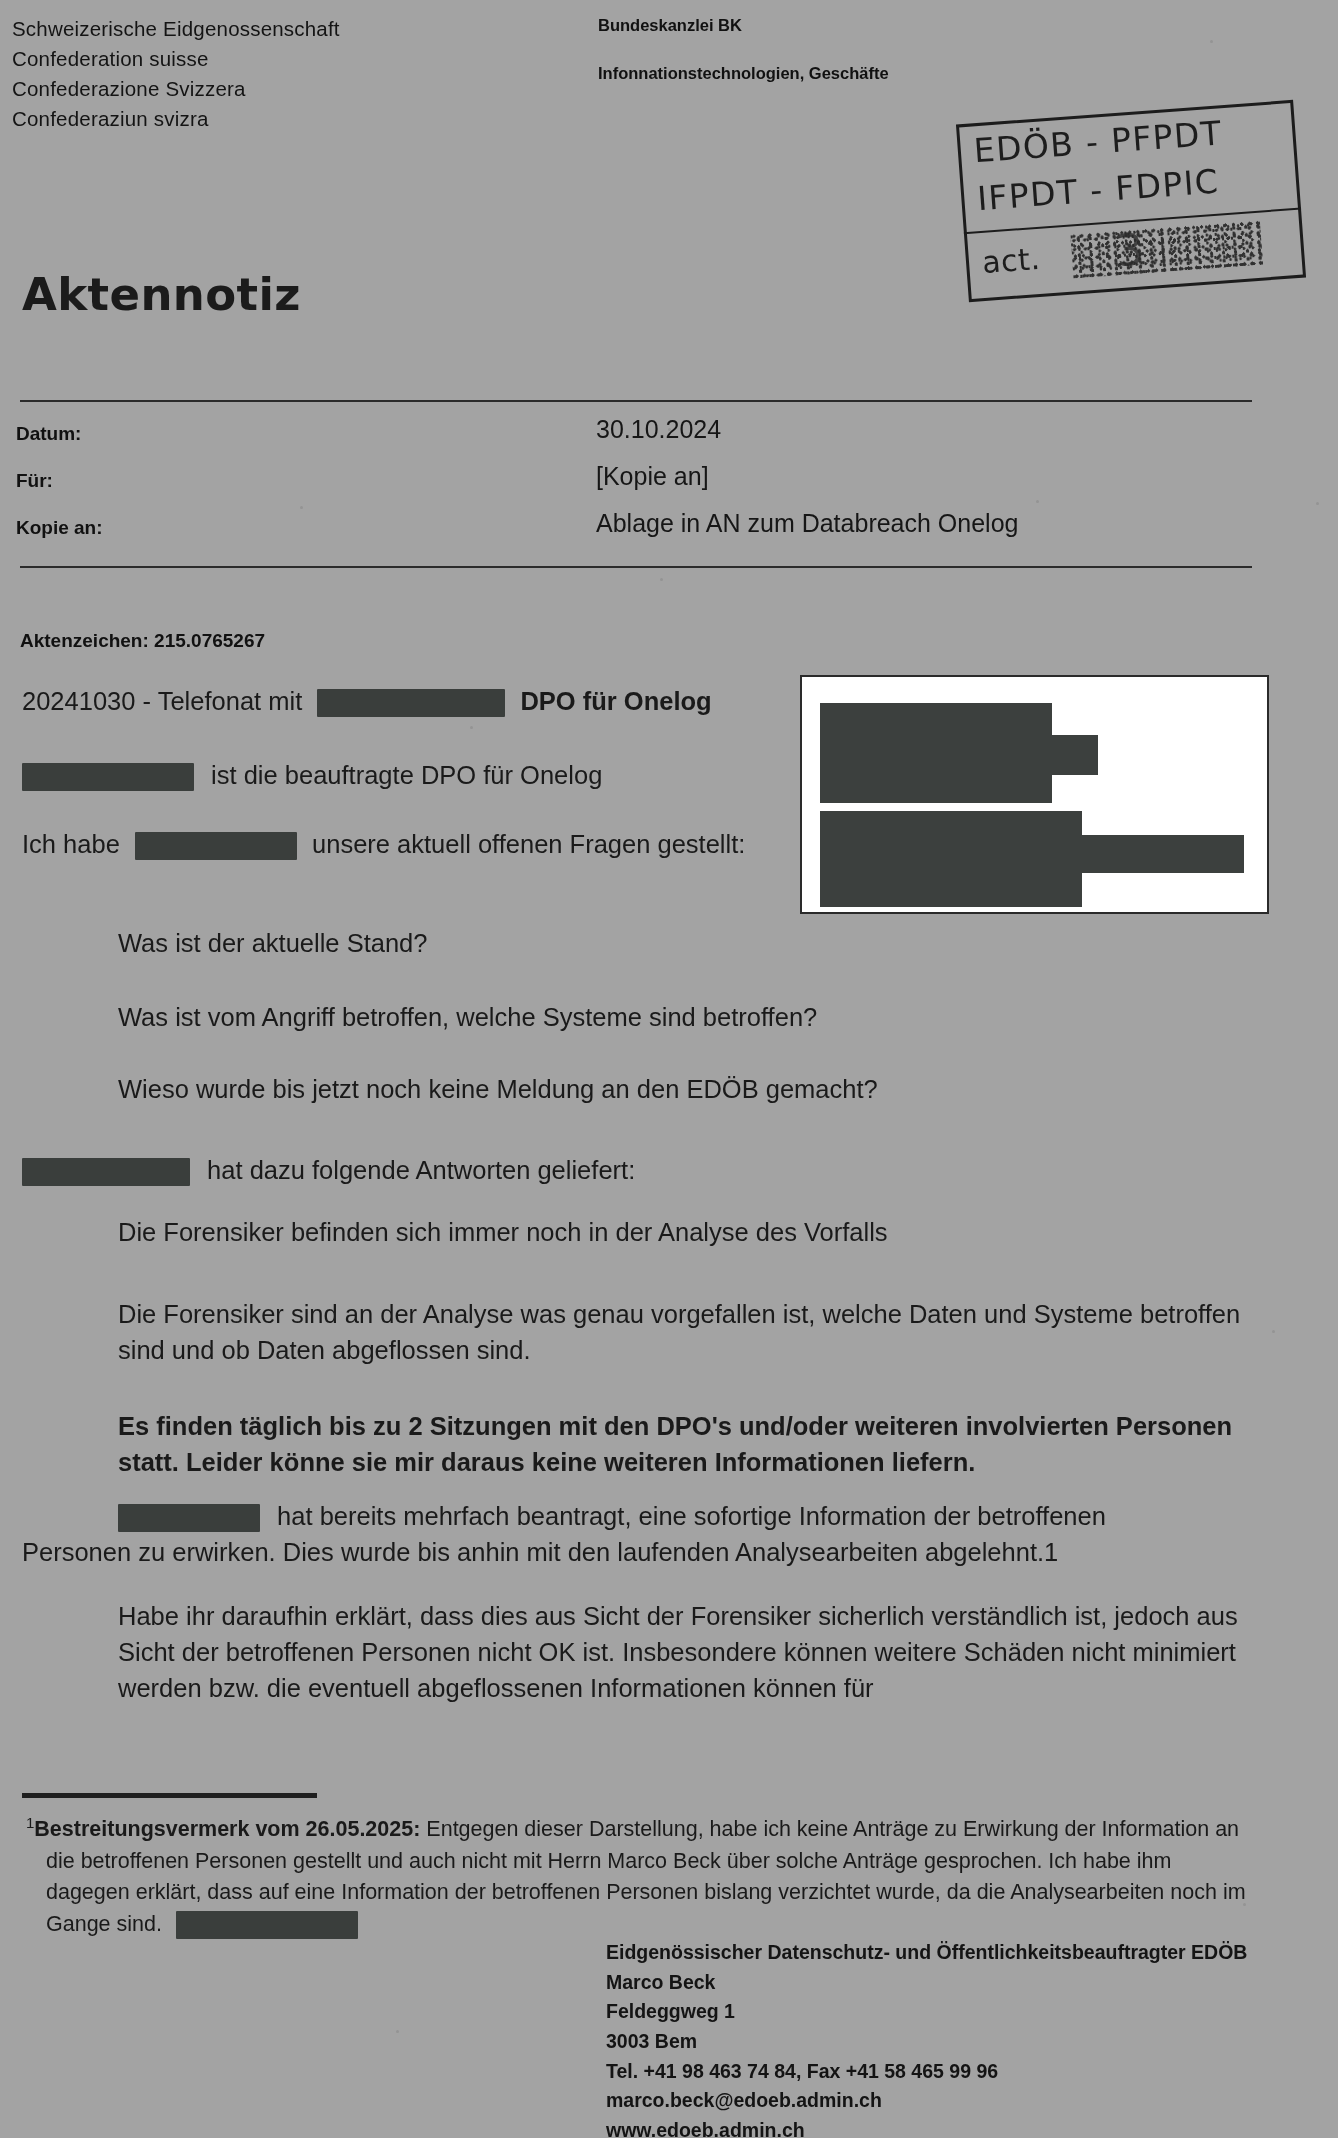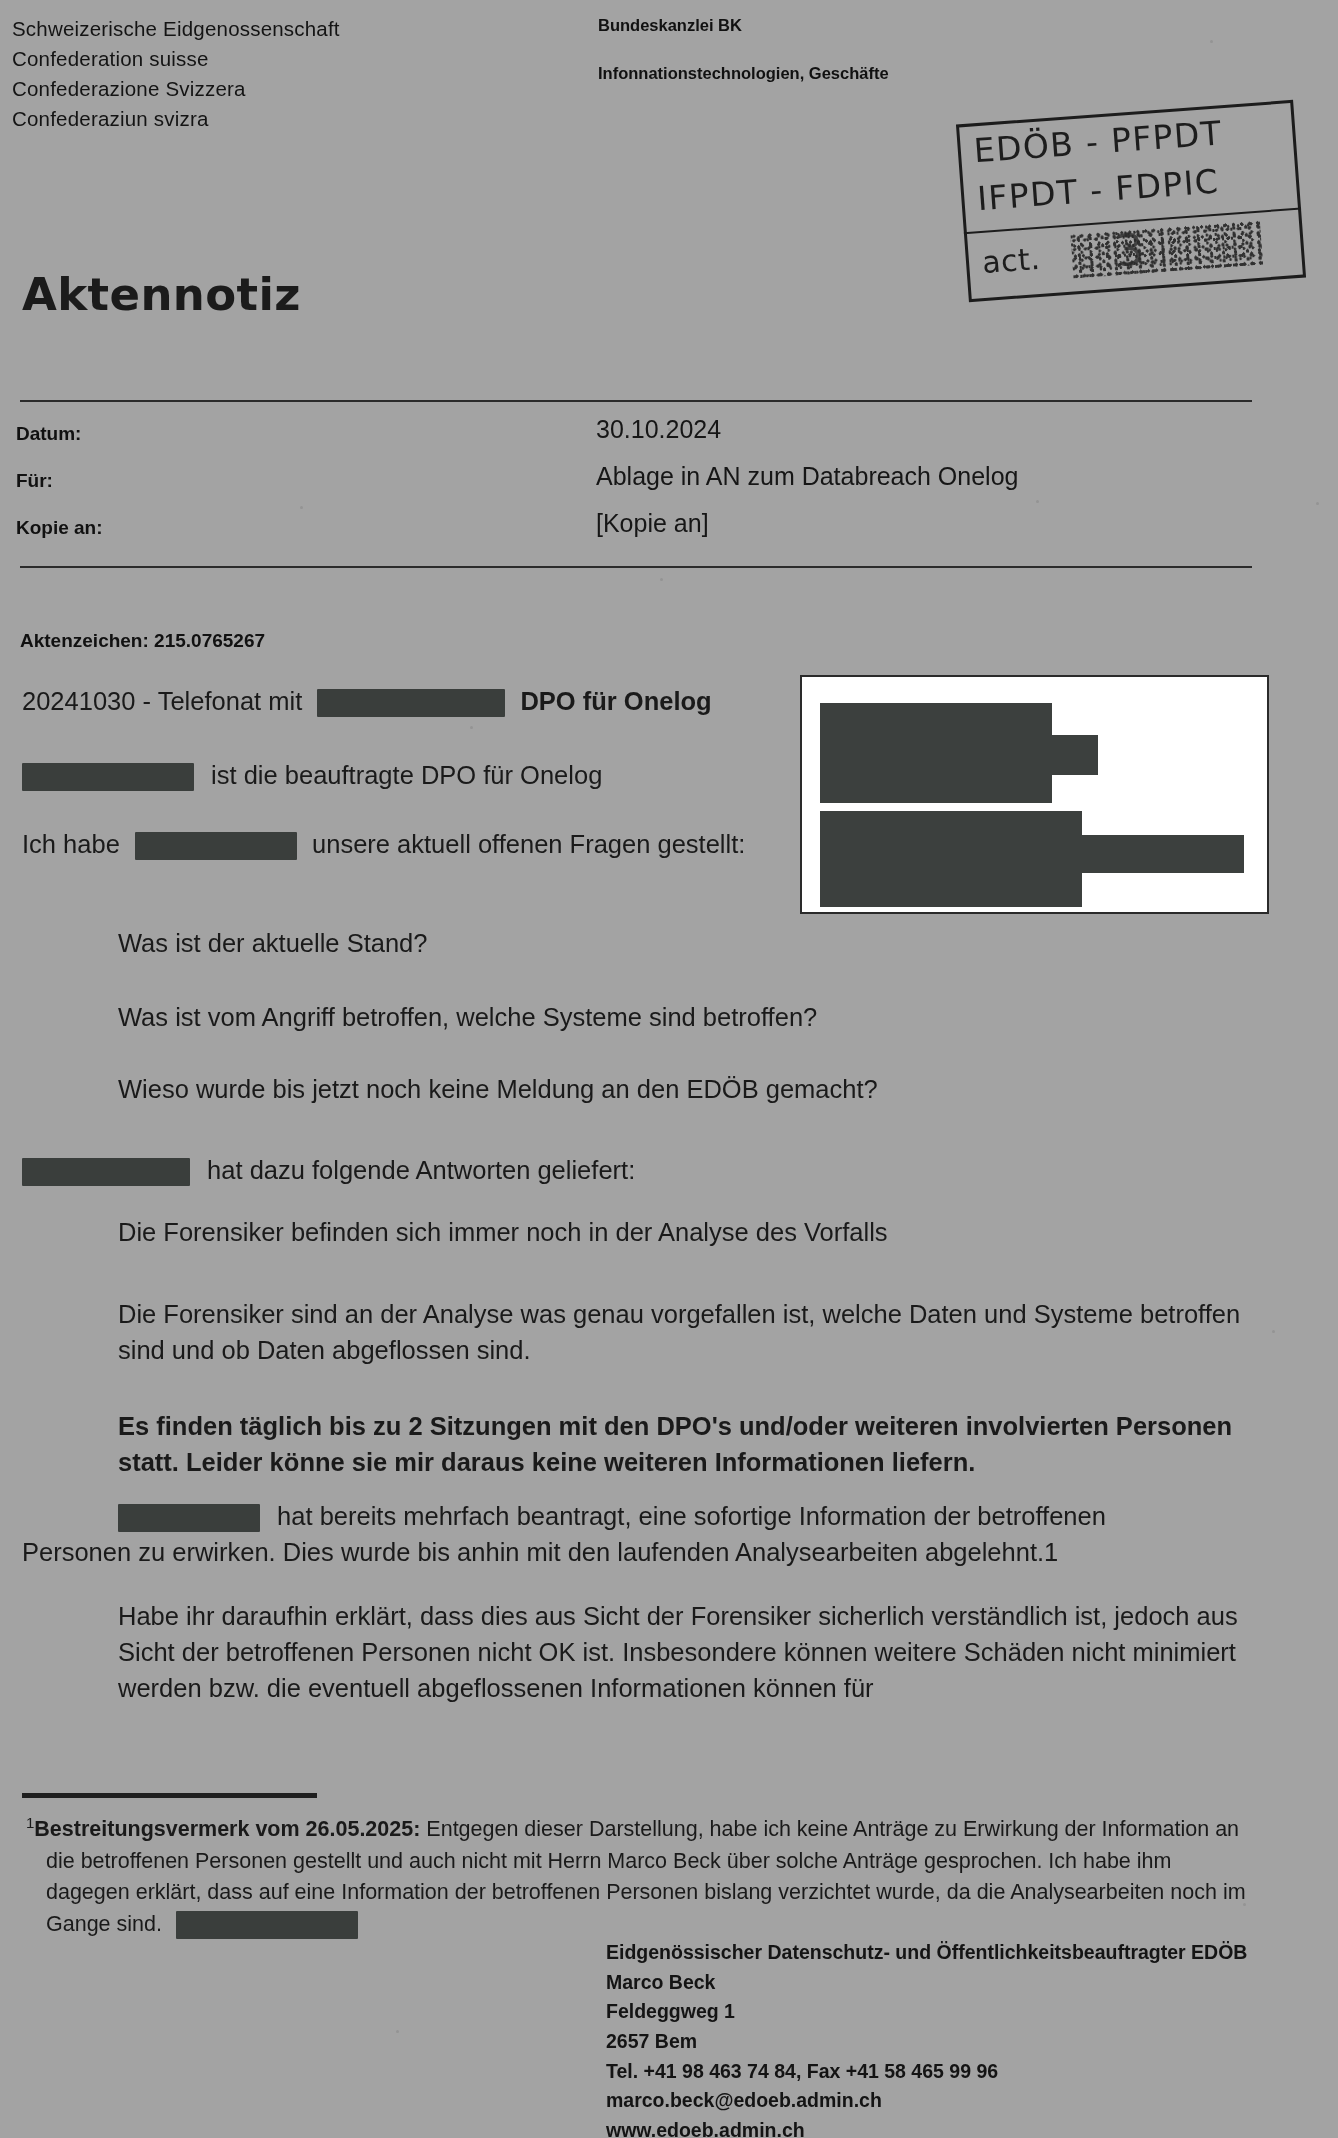--- a/index.html
+++ b/index.html
@@ -276,22 +276,22 @@
   <div class="hr" id="rule-top"></div>
   <div class="hr" id="rule-mid"></div>
 
   <div class="abs" id="meta-labels">
     <div class="meta-row">Datum:</div>
     <div class="meta-row">Für:</div>
     <div class="meta-row">Kopie an:</div>
   </div>
   <div class="abs" id="meta-values">
     <div class="meta-val">30.10.2024</div>
+    <div class="meta-val">[Kopie an]</div>
     <div class="meta-val">Ablage in AN zum Databreach Onelog</div>
-    <div class="meta-val">[Kopie an]</div>
   </div>
 
   <div class="abs" id="aktenzeichen">Aktenzeichen: 215.0765267</div>
 
   <div class="abs" id="figure-box">
     <div class="blob" id="fig-blob-a1"></div>
     <div class="blob" id="fig-blob-a2"></div>
     <div class="blob" id="fig-blob-a3"></div>
     <div class="blob" id="fig-blob-b1"></div>
     <div class="blob" id="fig-blob-b2"></div>
@@ -341,21 +341,21 @@
       <sup>1</sup><span class="bold">Bestreitungsvermerk  vom 26.05.2025:</span>
       <span>Entgegen dieser Darstellung, habe ich keine Anträge zu Erwirkung der Information an die betroffenen Personen gestellt und auch nicht mit Herrn Marco Beck über solche Anträge gesprochen. Ich habe ihm dagegen erklärt, dass auf eine Information der betroffenen Personen bislang verzichtet wurde, da die Analysearbeiten noch im Gange sind.</span>
       <span class="redact" style="width:182px;height:28px;margin-left:8px;"></span>
     </span>
   </div>
 
   <div class="abs" id="footer-address">
     <div>Eidgenössischer Datenschutz- und Öffentlichkeitsbeauftragter EDÖB</div>
     <div>Marco Beck</div>
     <div>Feldeggweg 1</div>
-    <div>2657 Bem</div>
+    <div>3003 Bem</div>
     <div>Tel. +41  98 463 74 84, Fax +41  58 465 99 96</div>
     <div>marco.beck@edoeb.admin.ch</div>
     <div>www.edoeb.admin.ch</div>
   </div>
 
   <div class="speck" style="left:1210px; top:40px;"></div>
   <div class="speck" style="left:1036px; top:500px;"></div>
   <div class="speck" style="left:668px;  top:428px;"></div>
   <div class="speck" style="left:300px;  top:506px;"></div>
   <div class="speck" style="left:1316px; top:502px;"></div>

